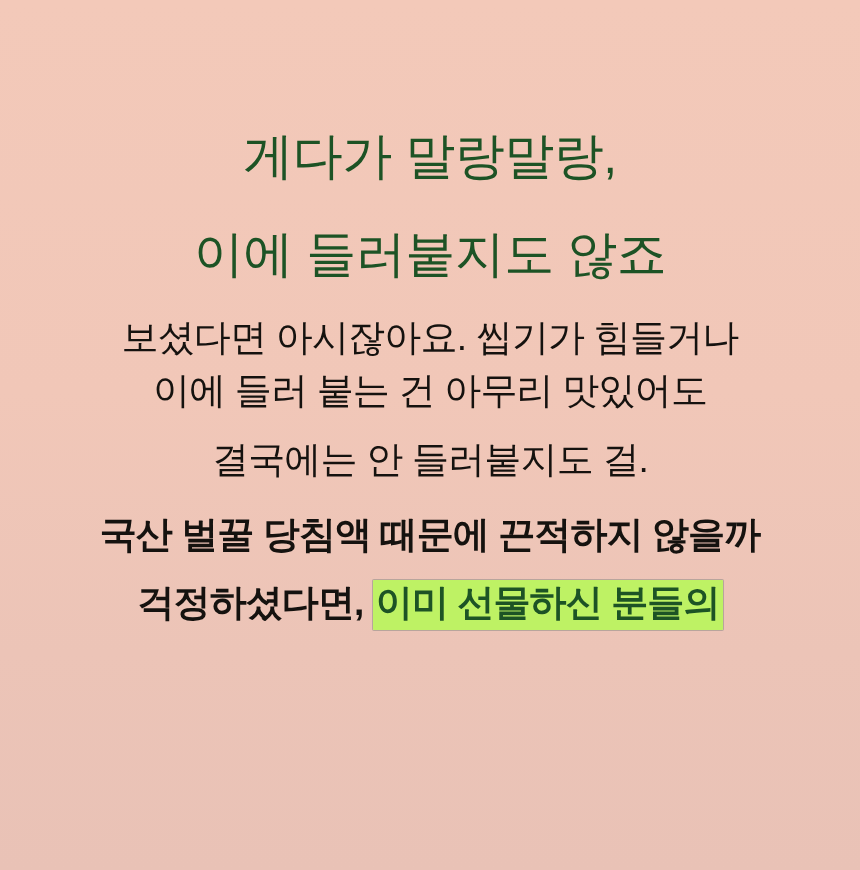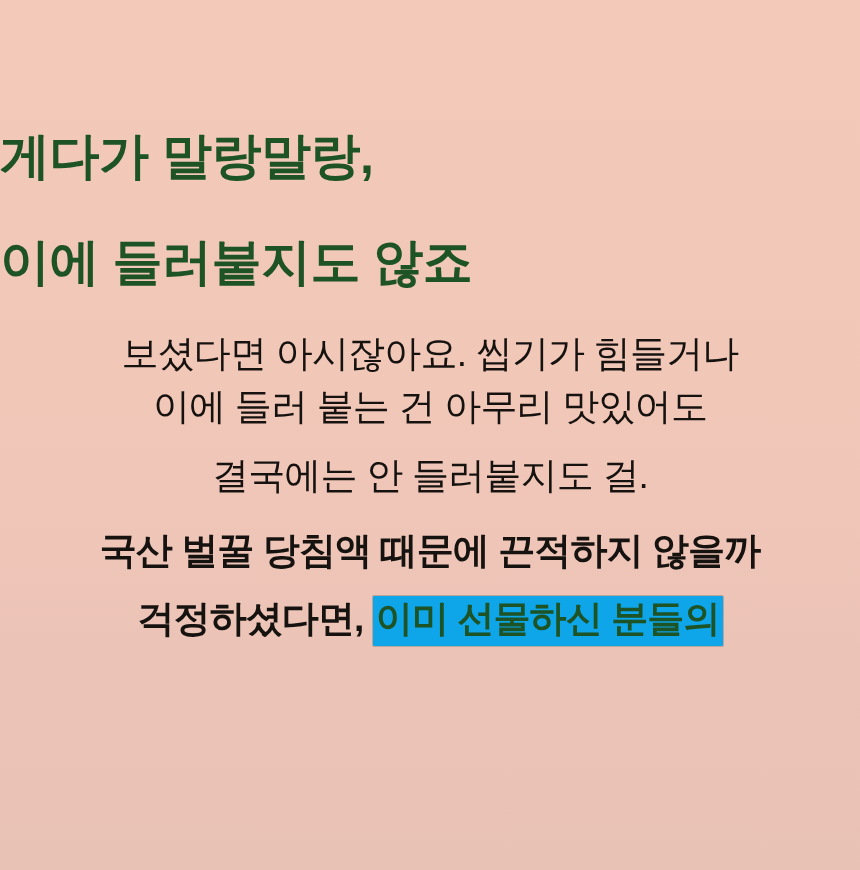--- a/index.html
+++ b/index.html
@@ -20,25 +20,26 @@
     width: 860px;
     height: 870px;
     box-sizing: border-box;
     display: flex;
     flex-direction: column;
     align-items: center;
   }
 
   
   .headline {
-    margin: 16px;
+    margin: 8px;
     padding: 0;
     width: 100%;
+    text-align: center;
     font-size: 50px;
-    font-weight: 700;
+    font-weight: 400;
     line-height: 1.00;
     letter-spacing: -0.5px;
     color: #1d5325;
   }
   .headline-line-1 { margin-top: 131px; }
   .headline-line-2 { margin-top: 40px; }
 
   
   .body-paragraph {
     margin: 0;
@@ -67,21 +68,21 @@
     line-height: 1.00;
     letter-spacing: -0.9px;
     color: #15120f;
   }
   .closing-line-1 { margin-top: 38px; }
   .closing-line-2 { margin-top: 31px; }
   .closing-line-3 { margin-top: 31px; }
 
   .hl {
     color: #1d5325;
-    background-color: #0ea5e9;
+    background-color: #bef264;
     box-shadow: 0 0 0 1px #b8a59c;
     padding: 2px 3px 7px 3px;
     border-radius: 1px;
   }
 </style>
 </head>
 <body>
 
 <div id="promo-card">
 

